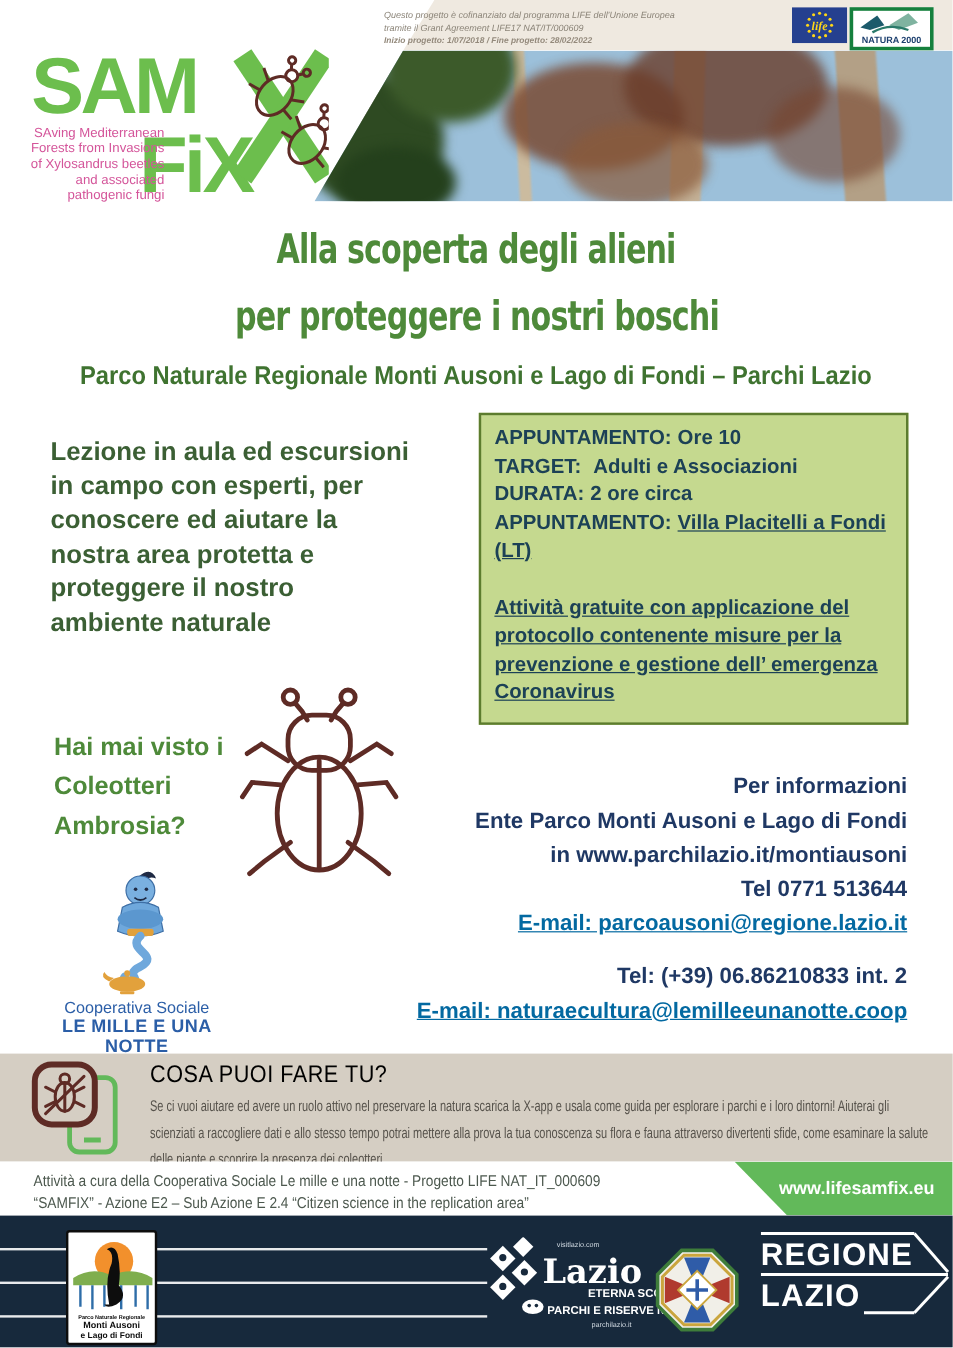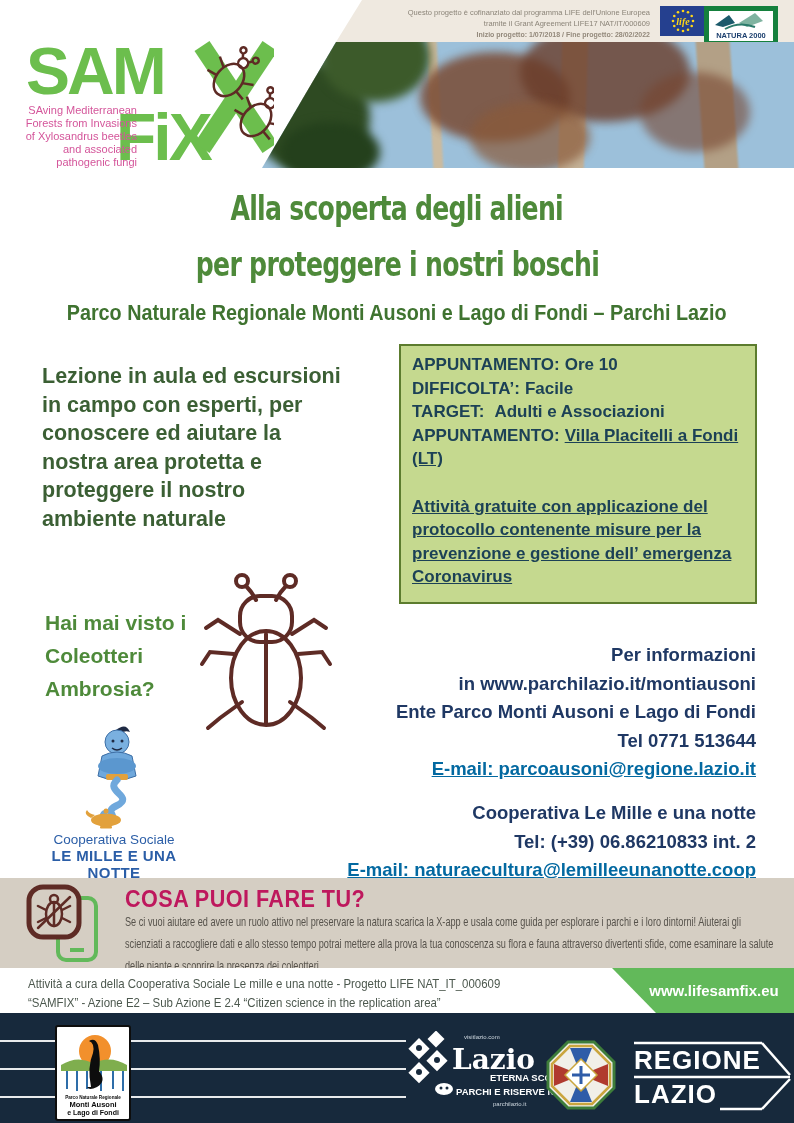--- a/index.html
+++ b/index.html
@@ -3,25 +3,25 @@
 <meta charset="utf-8">
 <style>
   html,body{margin:0;padding:0;}
   body{width:794px;height:1123px;position:relative;background:#ffffff;
        font-family:"Liberation Sans",sans-serif;overflow:hidden;}
   .abs{position:absolute;}
 
   
   .top-band{left:0;top:0;width:794px;height:42px;background:#efe9e0;
             clip-path:polygon(362px 0,794px 0,794px 42px,336px 42px);}
-  .funding{top:7px;right:144px;width:330px;text-align:right;font-size:7.5px;
-           color:#8b8478;line-height:1.5;}
+  .funding{top:7px;right:144px;width:330px;text-align:left;font-size:7.5px;
+           color:#8b8478;line-height:1.5;font-style:italic;}
   .funding .l3{font-size:7px;font-weight:bold;color:#93897b;}
   .life-logo{top:6px;right:88px;width:46px;height:30px;}
-  .natura-logo{top:6px;right:16px;width:64px;height:30px;background:#fff;border:5px solid #15803d;}
+  .natura-logo{top:6px;right:16px;width:64px;height:30px;background:#fff;border:3px solid #15803d;}
 
   .photo{left:0;top:42px;width:794px;height:126px;background:#9cc0da;
          clip-path:polygon(336px 0,794px 0,794px 126px,262px 126px);overflow:hidden;}
   .blob{position:absolute;border-radius:50%;filter:blur(5px);}
   .trunk{position:absolute;top:-6px;bottom:-6px;background:#b9a88d;filter:blur(1px);}
 
   .samfix{left:24px;top:28px;width:250px;height:142px;}
 
   
   .title{left:0;top:180px;width:794px;text-align:center;color:#4e8a3a;
@@ -53,41 +53,41 @@
   a.mail{color:#0369a1;text-decoration:underline;cursor:pointer;}
 
   
   .coop-logo{left:34px;top:722px;width:160px;text-align:center;}
   .coop-logo .t1{font-size:13.5px;color:#2b5ea7;margin-top:2px;}
   .coop-logo .t2{font-size:15px;font-weight:bold;color:#2b5ea7;letter-spacing:.4px;}
 
   
   .cosa{left:0;top:878px;width:794px;height:90px;background:#d5cec3;}
   .cosa-icon{position:absolute;left:26px;top:6px;}
-  .cosa-head{position:absolute;left:125px;top:7px;color:#be185d;font-weight:bold;font-size:24px;}
+  .cosa-head{position:absolute;left:125px;top:7px;color:#000000;font-weight:normal;font-size:20px;}
   .cosa-head .sx{transform:scaleX(.9);transform-origin:left;letter-spacing:.5px;}
   .cosa-body{position:absolute;left:125px;top:33px;width:915px;color:#56524b;
              font-size:12.8px;line-height:22px;transform:scaleX(.715);transform-origin:left top;}
 
   
   .foot-band{left:0;top:968px;width:794px;height:45px;background:#ffffff;}
   .foot-text{position:absolute;left:28px;top:6px;width:700px;color:#4c584e;font-size:13px;
              line-height:19px;transform:scaleX(.88);transform-origin:left top;}
   .ribbon{left:612px;top:968px;width:182px;height:45px;background:#62b95a;
           clip-path:polygon(0 0,182px 0,182px 45px,44px 45px);}
   .ribbon span{display:block;margin-left:22px;text-align:center;line-height:45px;
                color:#fff;font-weight:bold;font-size:15px;}
 
   .navy{left:0;top:1013px;width:794px;height:110px;background:#17293c;}
   .stripe{position:absolute;left:0;width:406px;height:2px;background:rgba(255,255,255,.9);}
   .park-logo{position:absolute;left:55px;top:12px;width:72px;height:92px;background:#fff;
              border:2px solid #0d0d0d;border-radius:3px;}
   .lazio-logo{position:absolute;left:398px;top:18px;width:178px;height:78px;color:#fff;}
   .crest{position:absolute;left:545px;top:26px;}
-  .regione{position:absolute;left:634px;top:24px;}
+  .regione{position:absolute;left:634px;top:9px;}
 </style>
 </head>
 <body>
 
 <div class="abs top-band"></div>
 
 <div class="abs funding">
   <div>Questo progetto è cofinanziato dal programma LIFE dell’Unione Europea</div>
   <div>tramite il Grant Agreement LIFE17 NAT/IT/000609</div>
   <div class="l3">Inizio progetto: 1/07/2018   /   Fine progetto: 28/02/2022</div>
@@ -186,22 +186,22 @@
   <span class="sx">per proteggere i nostri boschi</span>
 </div>
 <div class="abs subtitle">
   <span class="sx">Parco Naturale Regionale Monti Ausoni e Lago di Fondi – Parchi Lazio</span>
 </div>
 
 <div class="abs intro">Lezione in aula ed escursioni in campo con esperti,  per conoscere ed aiutare la nostra area protetta e proteggere il nostro ambiente naturale</div>
 
 <div class="abs info-box">
   <div><span>APPUNTAMENTO:</span><span class="val">Ore 10</span></div>
-  <div><span>DIFFICOLTA’:</span><span class="val">Facile</span></div>
   <div><span>TARGET:</span><span class="val" style="margin-left:10px;">Adulti e Associazioni</span></div>
+  <div><span>DURATA:</span><span class="val">2 ore circa</span></div>
   <div><span>APPUNTAMENTO:</span><span class="val ul">Villa Placitelli a Fondi (LT)</span></div>
   <div class="info-note ul">Attività gratuite con applicazione  del protocollo contenente misure per la prevenzione e gestione dell’ emergenza Coronavirus</div>
 </div>
 
 <div class="abs question">
   <div>Hai mai visto i</div>
   <div>Coleotteri</div>
   <div>Ambrosia?</div>
 </div>
 
@@ -220,27 +220,26 @@
       <path d="M36,84 L12,82 L4,94"></path>
       <path d="M100,84 L124,82 L132,94"></path>
       <path d="M44,132 L22,148 L10,158"></path>
       <path d="M92,132 L114,148 L126,158"></path>
     </g>
   </svg>
 </div>
 
 <div class="abs contact c1">
   <div>Per informazioni</div>
+  <div>Ente Parco Monti Ausoni e Lago di Fondi</div>
   <div>in www.parchilazio.it/montiausoni</div>
-  <div>Ente Parco Monti Ausoni e Lago di Fondi</div>
   <div>Tel 0771 513644</div>
   <div><a class="mail">E-mail: parcoausoni@regione.lazio.it</a></div>
 </div>
 <div class="abs contact c2">
-  <div>Cooperativa Le Mille e una notte</div>
   <div>Tel: (+39) 06.86210833 int. 2</div>
   <div><a class="mail">E-mail: naturaecultura@lemilleeunanotte.coop</a></div>
 </div>
 
 <div class="abs coop-logo">
   <svg width="120" height="108" viewBox="0 0 120 108" style="display:block;margin:0 auto;">
     <path d="M62,8 q10,-8 14,2 q-6,-2 -10,2 Z" fill="#1f2a44"></path>
     <circle cx="63" cy="20" r="12" fill="#7ab0e0" stroke="#3d6ea5" stroke-width="1"></circle>
     <circle cx="59" cy="19" r="1.5" fill="#1f2a44"></circle>
       <circle cx="68" cy="19" r="1.5" fill="#1f2a44"></circle>

